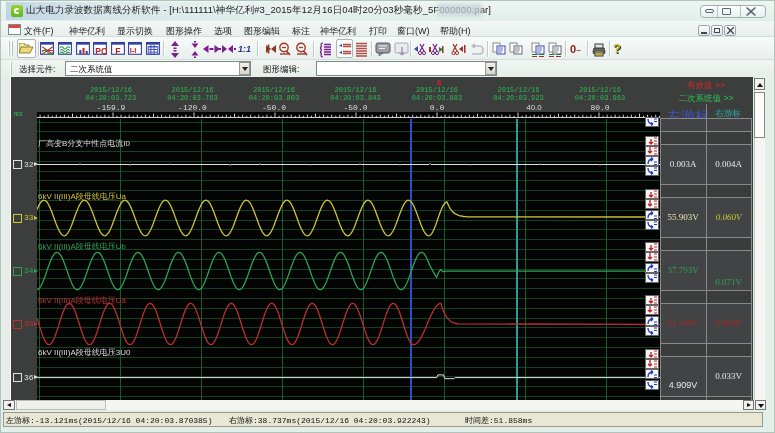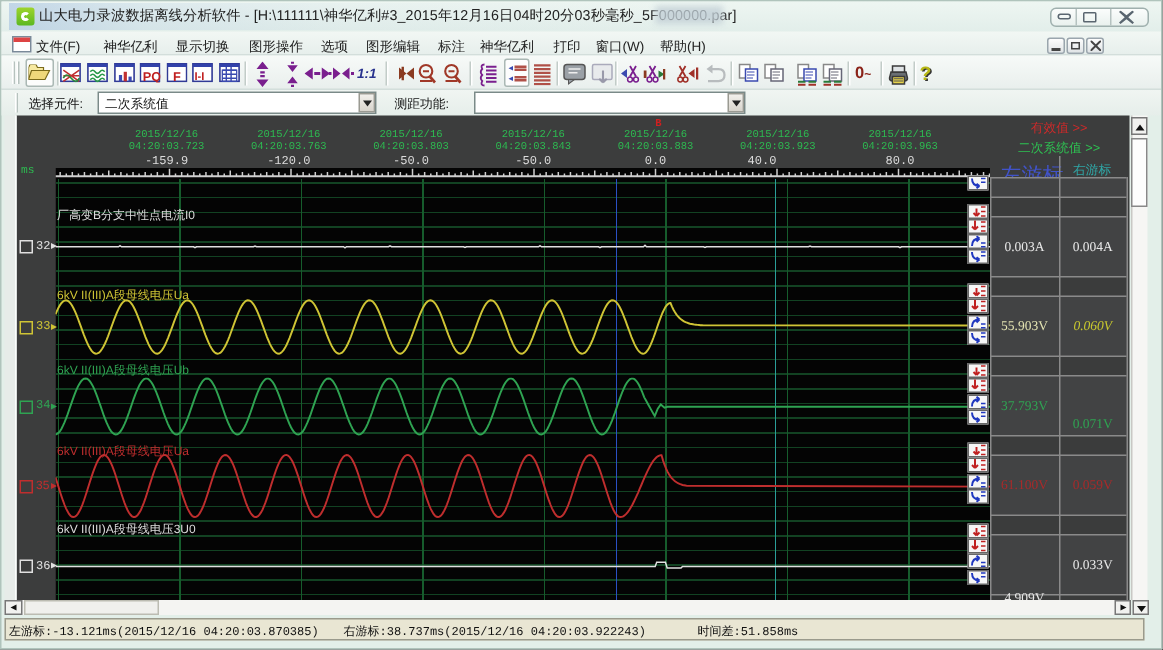--- a/index.html
+++ b/index.html
@@ -226,40 +226,40 @@
   </svg>
 <div class="ab" style="left:609px;top:41px;width:2px;height:16px;border-left:1px solid #c2ccc8;border-right:1px solid #fff;"></div>
 <div class="tx" style="left:613px;top:41px;font-size:13px;font-weight:bold;color:#b8b814;text-shadow:1px 1px 0 #333;">?</div>
 <div class="ab" style="left:1px;top:60px;width:773px;height:17px;background:linear-gradient(180deg,#f0f5f2,#e6eeea);"></div>
 <div class="ab" style="left:10px;top:62px;width:2px;height:13px;border-left:1px solid #fff;border-right:1px solid #b6c2be;"></div>
 <div class="tx" style="left:19px;top:64px;font-size:8.5px;color:#111;text-align:right;">选择元件:</div>
 <div class="ab" style="left:65px;top:61px;width:186px;height:15px;background:#fff;border:1px solid #7a8a88;"></div>
 <div class="tx" style="left:70px;top:64px;font-size:8.5px;color:#111;">二次系统值</div>
 <div class="ab" style="left:239px;top:62px;width:11px;height:13px;background:linear-gradient(180deg,#f2f0ec,#d8d4cc);border:1px solid #9a9a92;"></div>
 <div class="ab" style="left:241.5px;top:67px;width:0;height:0;border-left:3px solid transparent;border-right:3px solid transparent;border-top:4px solid #222;"></div>
-<div class="tx" style="left:263px;top:64px;font-size:8.5px;color:#111;">测距功能:</div>
+<div class="tx" style="left:263px;top:64px;font-size:8.5px;color:#111;">图形编辑:</div>
 <div class="ab" style="left:316px;top:61px;width:181px;height:15px;background:#fff;border:1px solid #7a8a88;"></div>
 <div class="ab" style="left:485px;top:62px;width:11px;height:13px;background:linear-gradient(180deg,#f2f0ec,#d8d4cc);border:1px solid #9a9a92;"></div>
 <div class="ab" style="left:487.5px;top:67px;width:0;height:0;border-left:3px solid transparent;border-right:3px solid transparent;border-top:4px solid #222;"></div>
 <div class="ab" style="left:11px;top:77px;width:742px;height:323px;background:#3c3d3d;"></div>
 <div class="ab" style="left:3px;top:77px;width:8px;height:333px;background:#e7ece9;border-right:1px solid #fbfdfc;"></div>
 <div class="tx" style="left:14px;top:110px;font-size:7.5px;color:#2dbb51;font-family:'Liberation Mono',monospace;">ms</div>
 <div class="tx" style="left:111px;top:85.5px;transform:translateX(-50%);text-align:center;font-size:7px;line-height:8.8px;color:#2dbb51;font-family:'Liberation Mono',monospace;">2015/12/16<br>04:20:03.723</div>
 <div class="tx" style="left:192.5px;top:85.5px;transform:translateX(-50%);text-align:center;font-size:7px;line-height:8.8px;color:#2dbb51;font-family:'Liberation Mono',monospace;">2015/12/16<br>04:20:03.763</div>
 <div class="tx" style="left:274px;top:85.5px;transform:translateX(-50%);text-align:center;font-size:7px;line-height:8.8px;color:#2dbb51;font-family:'Liberation Mono',monospace;">2015/12/16<br>04:20:03.803</div>
 <div class="tx" style="left:355.5px;top:85.5px;transform:translateX(-50%);text-align:center;font-size:7px;line-height:8.8px;color:#2dbb51;font-family:'Liberation Mono',monospace;">2015/12/16<br>04:20:03.843</div>
 <div class="tx" style="left:437px;top:85.5px;transform:translateX(-50%);text-align:center;font-size:7px;line-height:8.8px;color:#2dbb51;font-family:'Liberation Mono',monospace;">2015/12/16<br>04:20:03.883</div>
 <div class="tx" style="left:518.5px;top:85.5px;transform:translateX(-50%);text-align:center;font-size:7px;line-height:8.8px;color:#2dbb51;font-family:'Liberation Mono',monospace;">2015/12/16<br>04:20:03.923</div>
 <div class="tx" style="left:600px;top:85.5px;transform:translateX(-50%);text-align:center;font-size:7px;line-height:8.8px;color:#2dbb51;font-family:'Liberation Mono',monospace;">2015/12/16<br>04:20:03.963</div>
 <div class="tx" style="left:111px;top:102.5px;transform:translateX(-50%);font-size:8px;color:#dcdcdc;font-family:'Liberation Mono',monospace;">-159.9</div>
 <div class="tx" style="left:192.5px;top:102.5px;transform:translateX(-50%);font-size:8px;color:#dcdcdc;font-family:'Liberation Mono',monospace;">-120.0</div>
 <div class="tx" style="left:274px;top:102.5px;transform:translateX(-50%);font-size:8px;color:#dcdcdc;font-family:'Liberation Mono',monospace;">-50.0</div>
 <div class="tx" style="left:355.5px;top:102.5px;transform:translateX(-50%);font-size:8px;color:#dcdcdc;font-family:'Liberation Mono',monospace;">-50.0</div>
 <div class="tx" style="left:437px;top:103px;transform:translateX(-50%);font-size:8px;color:#dcdcdc;font-family:'Liberation Mono',monospace;">0.0</div>
-<div class="tx" style="left:508px;top:102.5px;transform:translateX(-50%);font-size:8px;color:#dcdcdc;font-family:Liberation Mono, monospace;text-align:center;">40.0</div>
+<div class="tx" style="left:534px;top:102.5px;transform:translateX(-50%);font-size:8px;color:#dcdcdc;font-family:Liberation Sans, sans-serif;text-align:center;">40.0</div>
 <div class="tx" style="left:600px;top:102.5px;transform:translateX(-50%);font-size:8px;color:#dcdcdc;font-family:'Liberation Mono',monospace;">80.0</div>
 <div class="tx" style="left:439px;top:78.5px;transform:translateX(-50%);font-size:7px;font-weight:bold;color:#d02020;font-family:'Liberation Mono',monospace;">B</div>
 <svg class="ab" style="left:37px;top:77px;" width="623" height="323" viewBox="0 0 623 323">
 <rect x="0" y="35" width="623" height="288" fill="#040404"></rect>
 <g shape-rendering="crispEdges">
 <path d="M 0 45.0 H 623.0 M 0 54.8 H 623.0 M 0 64.6 H 623.0 M 0 74.4 H 623.0 M 0 84.2 H 623.0 M 0 94.0 H 623.0 M 0 103.8 H 623.0 M 0 113.6 H 623.0 M 0 123.4 H 623.0 M 0 133.2 H 623.0 M 0 143.0 H 623.0 M 0 152.8 H 623.0 M 0 162.6 H 623.0 M 0 172.4 H 623.0 M 0 182.2 H 623.0 M 0 192.0 H 623.0 M 0 201.8 H 623.0 M 0 211.6 H 623.0 M 0 221.4 H 623.0 M 0 231.2 H 623.0 M 0 241.0 H 623.0 M 0 250.8 H 623.0 M 0 260.6 H 623.0 M 0 270.4 H 623.0 M 0 280.2 H 623.0 M 0 290.0 H 623.0 M 0 299.8 H 623.0 M 0 309.6 H 623.0 M 0 319.4 H 623.0" stroke="#124222" stroke-width="1"></path>
 <path d="M 2.0 42.0 V 323.0 M 83.0 42.0 V 323.0 M 164.0 42.0 V 323.0 M 245.0 42.0 V 323.0 M 326.0 42.0 V 323.0 M 407.0 42.0 V 323.0 M 488.0 42.0 V 323.0 M 569.0 42.0 V 323.0" stroke="#165c2c" stroke-width="1"></path>
 </g>
 <path d="M 0 40.5 H 623" stroke="#cfcfcf" stroke-width="1.2"></path>
 <path d="M 3.1 40.5 V 37.7 M 7.2 40.5 V 38.7 M 11.2 40.5 V 37.7 M 15.3 40.5 V 38.7 M 19.3 40.5 V 37.7 M 23.4 40.5 V 38.7 M 27.4 40.5 V 37.7 M 31.5 40.5 V 38.7 M 35.5 40.5 V 36.7 M 39.5 40.5 V 38.7 M 43.6 40.5 V 37.7 M 47.6 40.5 V 38.7 M 51.7 40.5 V 37.7 M 55.7 40.5 V 38.7 M 59.8 40.5 V 37.7 M 63.8 40.5 V 38.7 M 67.9 40.5 V 37.7 M 71.9 40.5 V 38.7 M 76.0 40.5 V 35.5 M 80.0 40.5 V 38.7 M 84.1 40.5 V 37.7 M 88.1 40.5 V 38.7 M 92.2 40.5 V 37.7 M 96.2 40.5 V 38.7 M 100.3 40.5 V 37.7 M 104.3 40.5 V 38.7 M 108.4 40.5 V 37.7 M 112.5 40.5 V 38.7 M 116.5 40.5 V 36.7 M 120.6 40.5 V 38.7 M 124.6 40.5 V 37.7 M 128.7 40.5 V 38.7 M 132.7 40.5 V 37.7 M 136.8 40.5 V 38.7 M 140.8 40.5 V 37.7 M 144.9 40.5 V 38.7 M 148.9 40.5 V 37.7 M 153.0 40.5 V 38.7 M 157.0 40.5 V 35.5 M 161.1 40.5 V 38.7 M 165.1 40.5 V 37.7 M 169.2 40.5 V 38.7 M 173.2 40.5 V 37.7 M 177.3 40.5 V 38.7 M 181.3 40.5 V 37.7 M 185.4 40.5 V 38.7 M 189.4 40.5 V 37.7 M 193.5 40.5 V 38.7 M 197.5 40.5 V 36.7 M 201.6 40.5 V 38.7 M 205.6 40.5 V 37.7 M 209.7 40.5 V 38.7 M 213.7 40.5 V 37.7 M 217.8 40.5 V 38.7 M 221.8 40.5 V 37.7 M 225.9 40.5 V 38.7 M 229.9 40.5 V 37.7 M 234.0 40.5 V 38.7 M 238.0 40.5 V 35.5 M 242.1 40.5 V 38.7 M 246.1 40.5 V 37.7 M 250.2 40.5 V 38.7 M 254.2 40.5 V 37.7 M 258.3 40.5 V 38.7 M 262.3 40.5 V 37.7 M 266.4 40.5 V 38.7 M 270.4 40.5 V 37.7 M 274.5 40.5 V 38.7 M 278.5 40.5 V 36.7 M 282.6 40.5 V 38.7 M 286.6 40.5 V 37.7 M 290.7 40.5 V 38.7 M 294.7 40.5 V 37.7 M 298.8 40.5 V 38.7 M 302.8 40.5 V 37.7 M 306.9 40.5 V 38.7 M 310.9 40.5 V 37.7 M 315.0 40.5 V 38.7 M 319.0 40.5 V 35.5 M 323.1 40.5 V 38.7 M 327.1 40.5 V 37.7 M 331.2 40.5 V 38.7 M 335.2 40.5 V 37.7 M 339.3 40.5 V 38.7 M 343.3 40.5 V 37.7 M 347.4 40.5 V 38.7 M 351.4 40.5 V 37.7 M 355.5 40.5 V 38.7 M 359.5 40.5 V 36.7 M 363.6 40.5 V 38.7 M 367.6 40.5 V 37.7 M 371.7 40.5 V 38.7 M 375.7 40.5 V 37.7 M 379.8 40.5 V 38.7 M 383.8 40.5 V 37.7 M 387.9 40.5 V 38.7 M 391.9 40.5 V 37.7 M 396.0 40.5 V 38.7 M 400.0 40.5 V 35.5 M 404.1 40.5 V 38.7 M 408.1 40.5 V 37.7 M 412.2 40.5 V 38.7 M 416.2 40.5 V 37.7 M 420.3 40.5 V 38.7 M 424.3 40.5 V 37.7 M 428.4 40.5 V 38.7 M 432.4 40.5 V 37.7 M 436.5 40.5 V 38.7 M 440.5 40.5 V 36.7 M 444.6 40.5 V 38.7 M 448.6 40.5 V 37.7 M 452.7 40.5 V 38.7 M 456.7 40.5 V 37.7 M 460.8 40.5 V 38.7 M 464.8 40.5 V 37.7 M 468.9 40.5 V 38.7 M 472.9 40.5 V 37.7 M 477.0 40.5 V 38.7 M 481.0 40.5 V 35.5 M 485.1 40.5 V 38.7 M 489.1 40.5 V 37.7 M 493.2 40.5 V 38.7 M 497.2 40.5 V 37.7 M 501.3 40.5 V 38.7 M 505.3 40.5 V 37.7 M 509.4 40.5 V 38.7 M 513.4 40.5 V 37.7 M 517.5 40.5 V 38.7 M 521.5 40.5 V 36.7 M 525.6 40.5 V 38.7 M 529.6 40.5 V 37.7 M 533.7 40.5 V 38.7 M 537.7 40.5 V 37.7 M 541.8 40.5 V 38.7 M 545.8 40.5 V 37.7 M 549.9 40.5 V 38.7 M 553.9 40.5 V 37.7 M 558.0 40.5 V 38.7 M 562.0 40.5 V 35.5 M 566.0 40.5 V 38.7 M 570.1 40.5 V 37.7 M 574.1 40.5 V 38.7 M 578.2 40.5 V 37.7 M 582.2 40.5 V 38.7 M 586.3 40.5 V 37.7 M 590.3 40.5 V 38.7 M 594.4 40.5 V 37.7 M 598.4 40.5 V 38.7 M 602.5 40.5 V 36.7 M 606.5 40.5 V 38.7 M 610.6 40.5 V 37.7 M 614.6 40.5 V 38.7 M 618.7 40.5 V 37.7 M 622.7 40.5 V 38.7" stroke="#cfcfcf" stroke-width="1"></path>
@@ -279,21 +279,21 @@
 <div class="tx" style="left:38px;top:137.5px;font-size:8px;color:#dcdcdc;">厂高变B分支中性点电流I0</div>
 <div class="ab" style="left:12.5px;top:213.5px;width:9px;height:9px;border:1.5px solid #cfc435;"></div>
 <div class="tx" style="left:24px;top:213.0px;font-size:8px;color:#cfc435;font-family:'Liberation Mono',monospace;">33</div>
 <div class="ab" style="left:33.5px;top:215.5px;width:0;height:0;border-top:2.5px solid transparent;border-bottom:2.5px solid transparent;border-left:4px solid #cfc435;"></div>
 <div class="tx" style="left:38px;top:190.5px;font-size:8px;color:#cfc435;">6kV II(III)A段母线电压Ua</div>
 <div class="ab" style="left:12.5px;top:266.5px;width:9px;height:9px;border:1.5px solid #2fa352;"></div>
 <div class="tx" style="left:24px;top:266.0px;font-size:8px;color:#2fa352;font-family:'Liberation Mono',monospace;">34</div>
 <div class="ab" style="left:33.5px;top:268.5px;width:0;height:0;border-top:2.5px solid transparent;border-bottom:2.5px solid transparent;border-left:4px solid #2fa352;"></div>
 <div class="tx" style="left:38px;top:241.0px;font-size:8px;color:#2fa352;">6kV II(III)A段母线电压Ub</div>
 <div class="ab" style="left:12.5px;top:319.5px;width:9px;height:9px;border:1.5px solid #bf2e2e;"></div>
-<div class="tx" style="left:24px;top:319.0px;font-size:8px;color:#bf2e2e;font-family:Liberation Sans, sans-serif;">35</div>
+<div class="tx" style="left:24px;top:319.0px;font-size:8px;color:#bf2e2e;font-family:Liberation Mono, monospace;">35</div>
 <div class="ab" style="left:33.5px;top:321.5px;width:0;height:0;border-top:2.5px solid transparent;border-bottom:2.5px solid transparent;border-left:4px solid #bf2e2e;"></div>
 <div class="tx" style="left:38px;top:294.5px;font-size:8px;color:#bf2e2e;">6kV II(III)A段母线电压Ua</div>
 <div class="ab" style="left:12.5px;top:373.1px;width:9px;height:9px;border:1.5px solid #e0e0e0;"></div>
 <div class="tx" style="left:24px;top:372.6px;font-size:8px;color:#e0e0e0;font-family:'Liberation Mono',monospace;">36</div>
 <div class="ab" style="left:33.5px;top:375.1px;width:0;height:0;border-top:2.5px solid transparent;border-bottom:2.5px solid transparent;border-left:4px solid #e0e0e0;"></div>
 <div class="tx" style="left:38px;top:347.0px;font-size:8px;color:#dcdcdc;">6kV II(III)A段母线电压3U0</div>
 <div class="tx" style="left:706px;top:80px;transform:translateX(-50%);font-size:8.5px;color:#cc2a2a;">有效值 &gt;&gt;</div>
 <div class="tx" style="left:706px;top:93px;transform:translateX(-50%);font-size:8.5px;color:#2ec152;">二次系统值 &gt;&gt;</div>
 <div class="tx" style="left:688px;top:107.5px;transform:translateX(-50%);font-size:14px;color:#4153c9;">左游标</div>
 <div class="tx" style="left:728px;top:107.5px;transform:translateX(-50%);font-size:8.5px;color:#2fa8a8;">右游标</div>
@@ -317,21 +317,21 @@
 <div class="ab" style="left:660px;top:250px;width:91px;height:1px;background:#8a8a8a;"></div>
 <div class="ab" style="left:660px;top:289.5px;width:91px;height:1px;background:#8a8a8a;"></div>
 <div class="tx" style="left:683px;top:265px;transform:translateX(-50%);font-size:9px;font-family:'Liberation Serif',serif;color:#2fa352;">37.793V</div>
 <div class="tx" style="left:728.5px;top:277px;transform:translateX(-50%);font-size:9px;font-family:'Liberation Serif',serif;color:#2fa352;">0.071V</div>
 <div class="ab" style="left:660px;top:303px;width:91px;height:1px;background:#8a8a8a;"></div>
 <div class="ab" style="left:660px;top:342.5px;width:91px;height:1px;background:#8a8a8a;"></div>
 <div class="tx" style="left:683px;top:318px;transform:translateX(-50%);font-size:9px;font-family:'Liberation Serif',serif;color:#a82a2a;">61.100V</div>
 <div class="tx" style="left:728.5px;top:318px;transform:translateX(-50%);font-size:9px;font-family:'Liberation Serif',serif;color:#a82a2a;">0.059V</div>
 <div class="ab" style="left:660px;top:356px;width:91px;height:1px;background:#8a8a8a;"></div>
 <div class="ab" style="left:660px;top:395.5px;width:91px;height:1px;background:#8a8a8a;"></div>
-<div class="tx" style="left:683px;top:393px;transform:translateX(-50%);font-size:9px;font-family:Liberation Serif, serif;color:#e8e8e8;">4.909V</div>
+<div class="tx" style="left:683px;top:380px;transform:translateX(-50%);font-size:9px;font-family:Liberation Sans, sans-serif;color:#e8e8e8;">4.909V</div>
 <div class="tx" style="left:728.5px;top:371px;transform:translateX(-50%);font-size:9px;font-family:'Liberation Serif',serif;color:#e8e8e8;">0.033V</div>
 <div class="ab" style="left:706px;top:104px;width:1px;height:296px;background:#8a8a8a;"></div>
 <div class="ab" style="left:660px;top:118px;width:1px;height:282px;background:#8a8a8a;"></div>
 <div class="ab" style="left:751px;top:118px;width:1px;height:282px;background:#8a8a8a;"></div>
 <div class="ab" style="left:645px;top:117px;width:14px;height:10px;background:#f6f6f6;border:1px solid #666;"></div>
 <svg class="ab" style="left:646px;top:117px;" width="12" height="10" viewBox="0 0 12 10">
     <path d="M2 2 Q2 7 7 7 M7 7 L5 5.5 M7 7 L5 8.5" stroke="#2038c0" stroke-width="1.3" fill="none"></path>
     <path d="M8 2 h3 M8 4.5 h3" stroke="#2038c0" stroke-width="1"></path>
   </svg>
 <div class="ab" style="left:645px;top:135.5px;width:14px;height:10px;background:#f6f6f6;border:1px solid #666;"></div>

